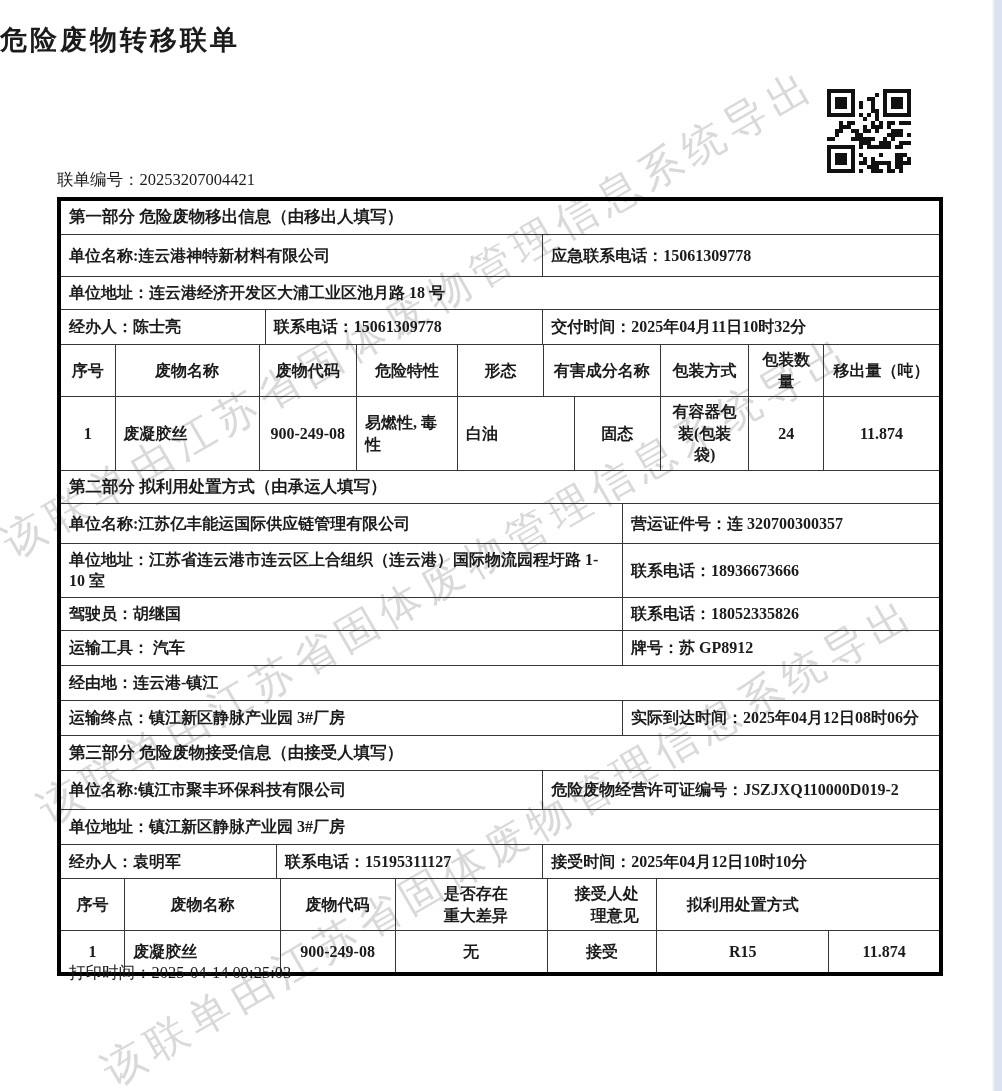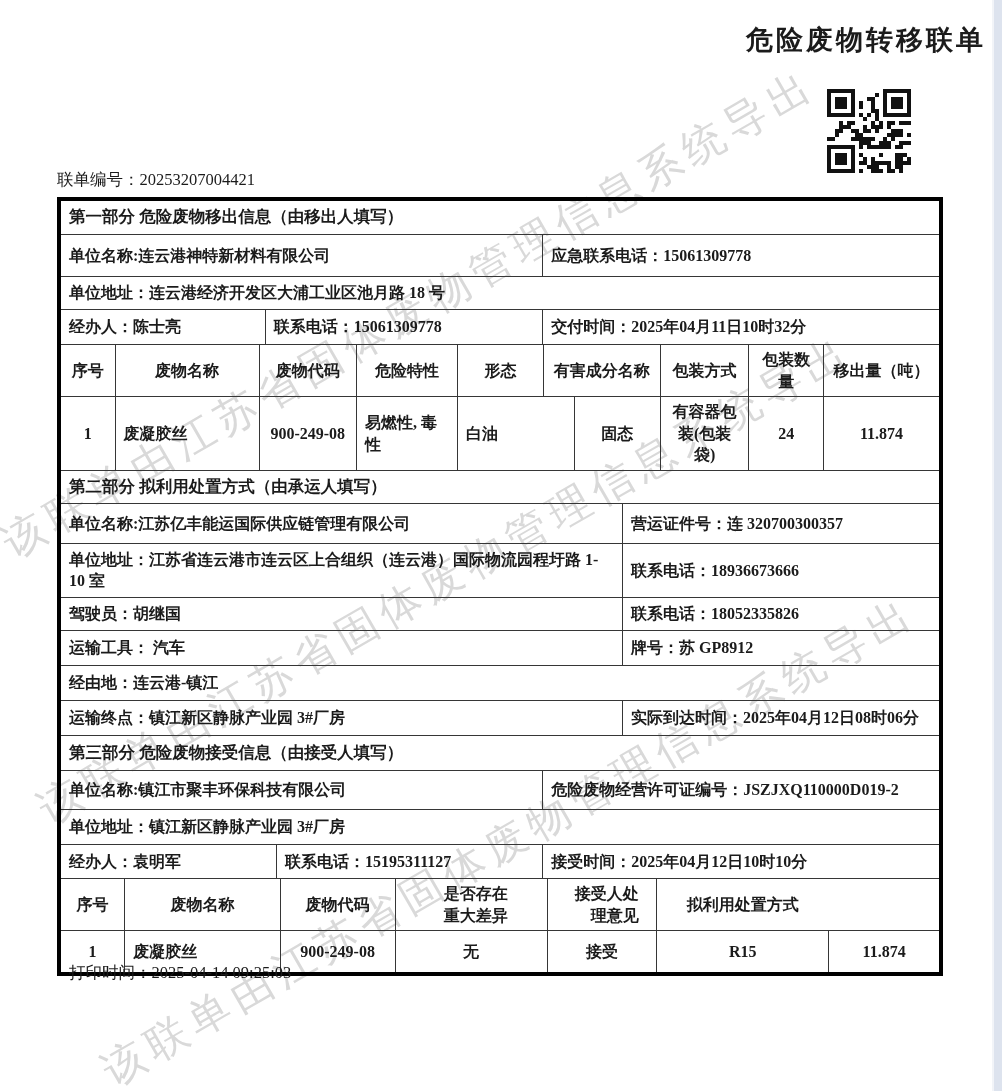--- a/index.html
+++ b/index.html
@@ -25,21 +25,21 @@
     pointer-events:none;
     font-family:"Liberation Serif","DejaVu Serif",serif;
   }
   #wm-a { left:-8px;  top:522px; }
   #wm-b { left:28px;  top:788px; }
   #wm-c { left:92px;  top:1050px; }
 
   
   .title {
     position:absolute; top:22px; left:0; width:986px;
-    text-align:right; font-size:27px; font-weight:bold;
+    text-align:left; font-size:27px; font-weight:bold;
     letter-spacing:3px; z-index:2;
   }
   .qr { position:absolute; left:827px; top:89px; width:84px; height:84px; z-index:2; }
   .manifest-no { position:absolute; left:57px; top:169px; z-index:2; font-size:16.5px; }
   .print-time  { position:absolute; left:69px; top:962px; z-index:2; font-size:16.5px; }
   .scroll-strip {
     position:absolute; top:0; right:0; width:10px; height:1091px;
     background:#dde3ee; border-left:2px solid #f2f4f8; z-index:3;
   }
 

